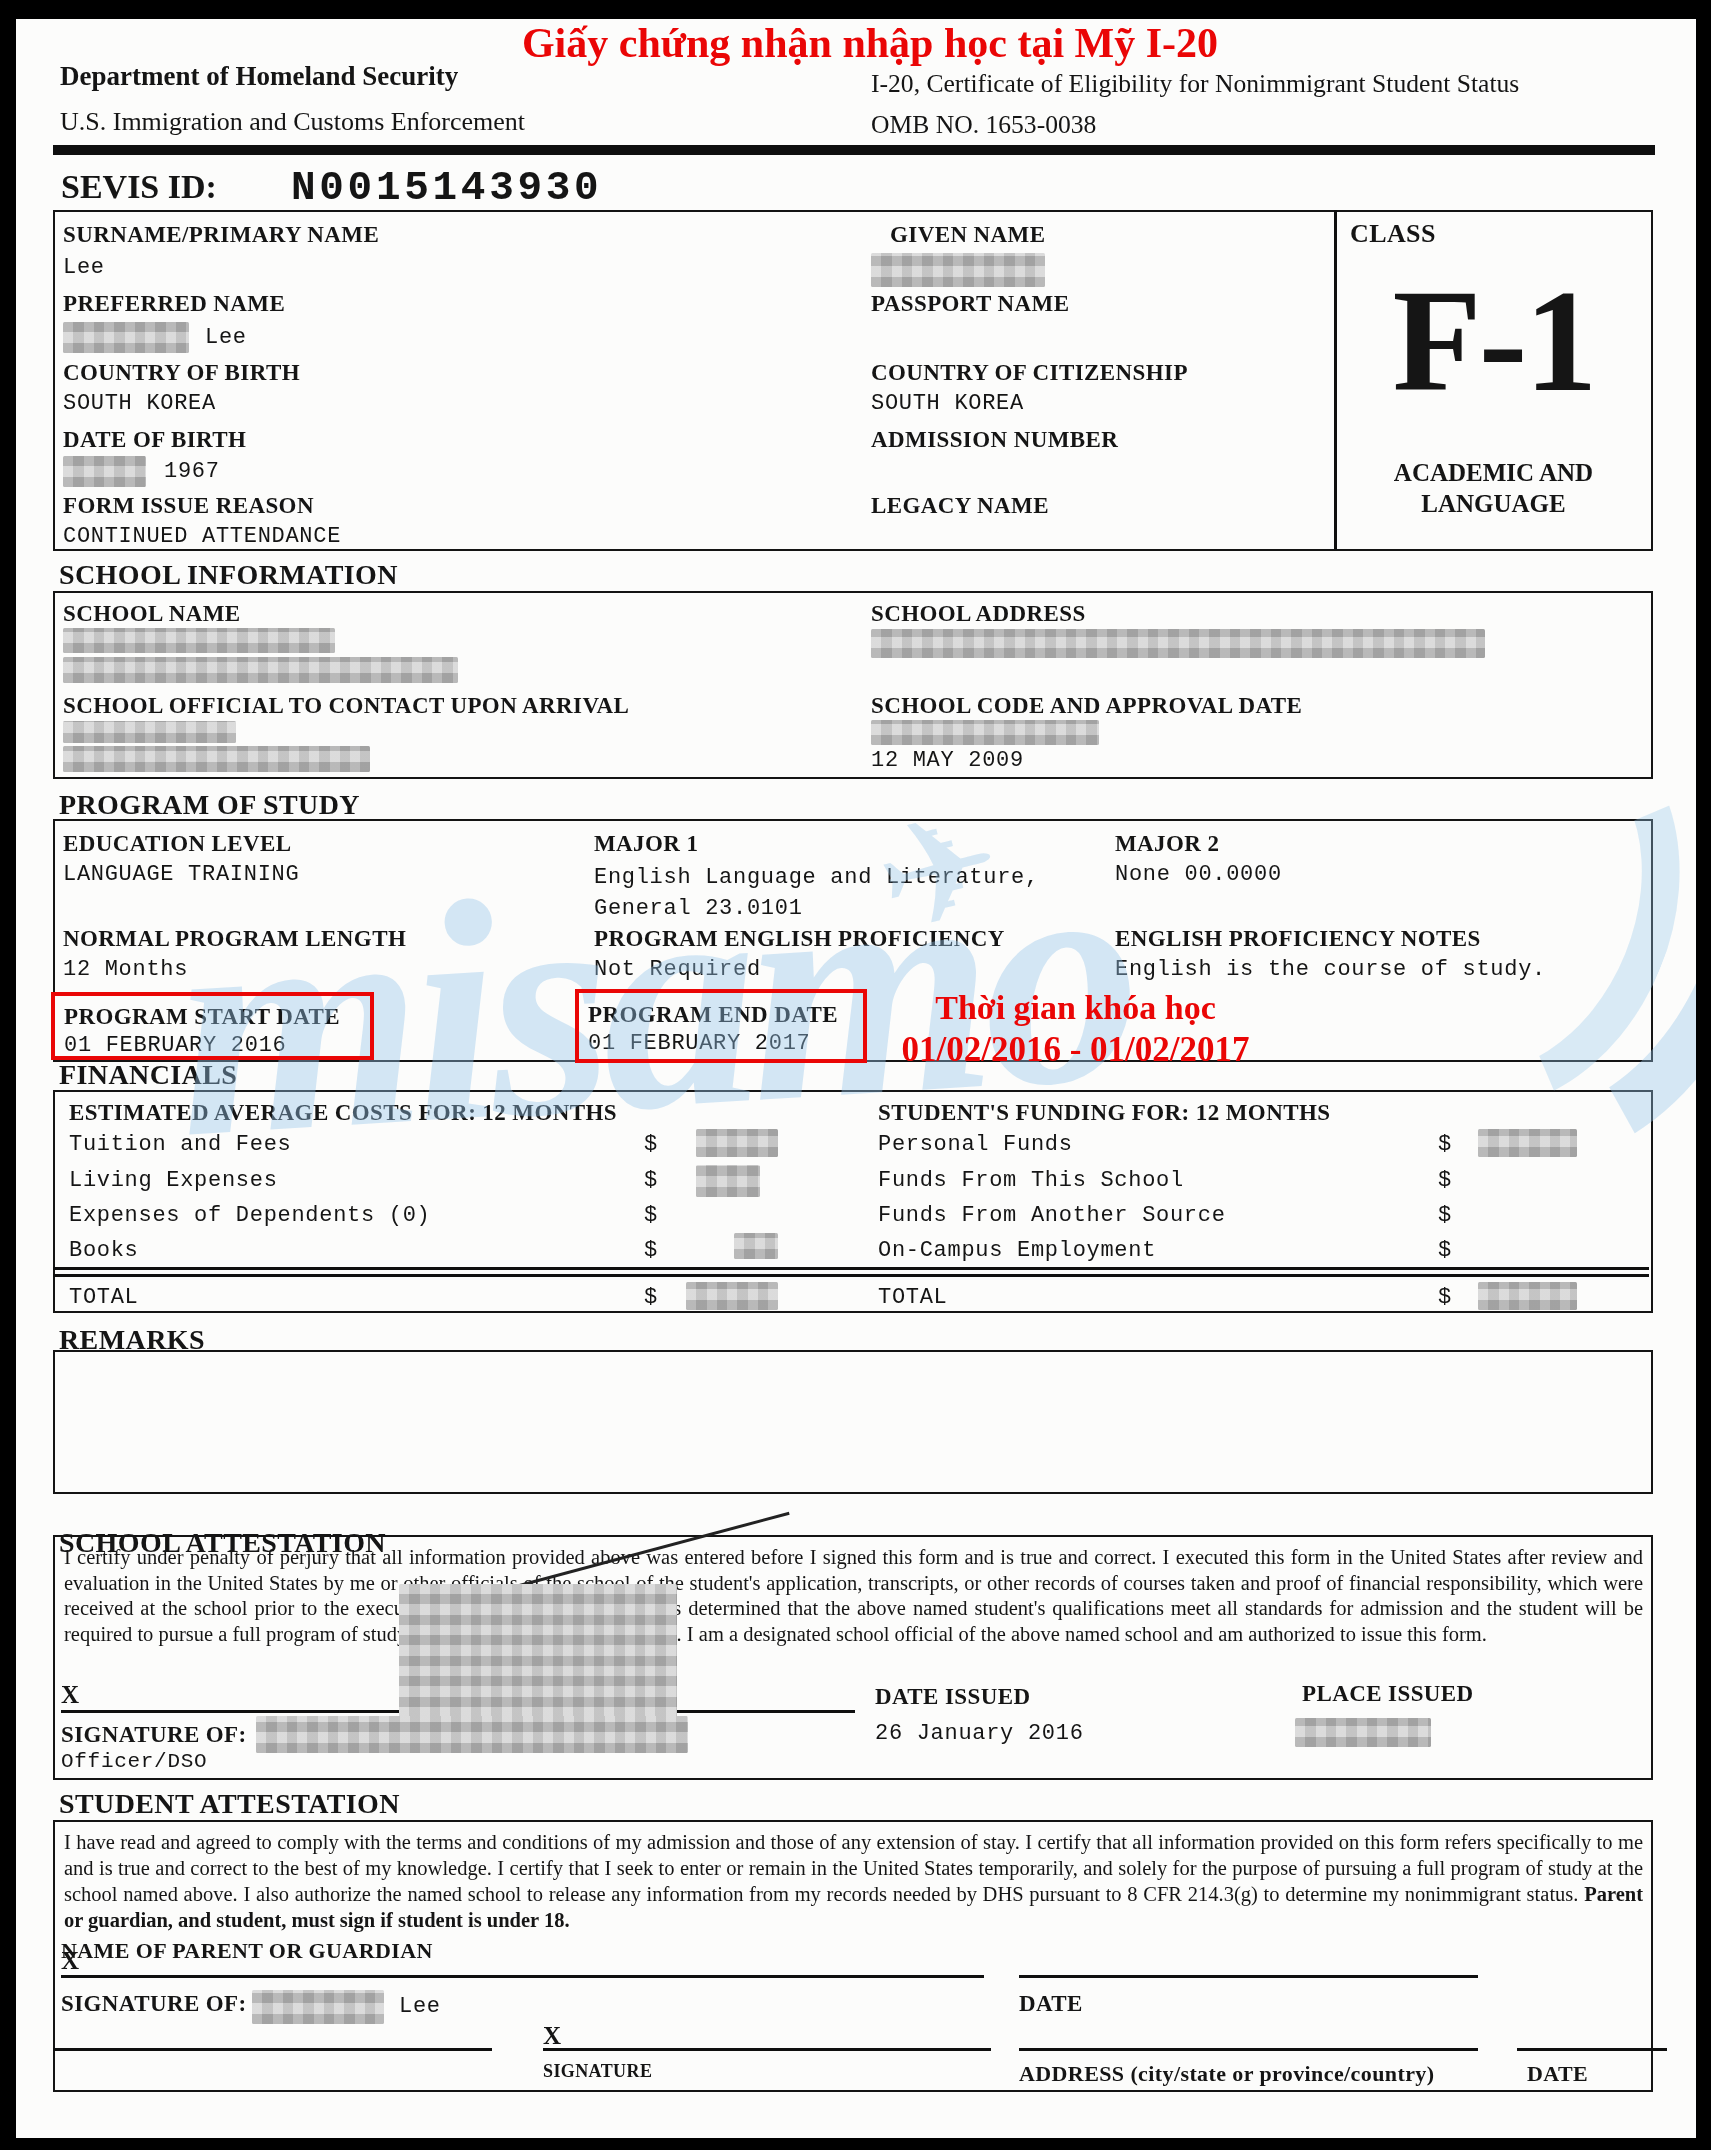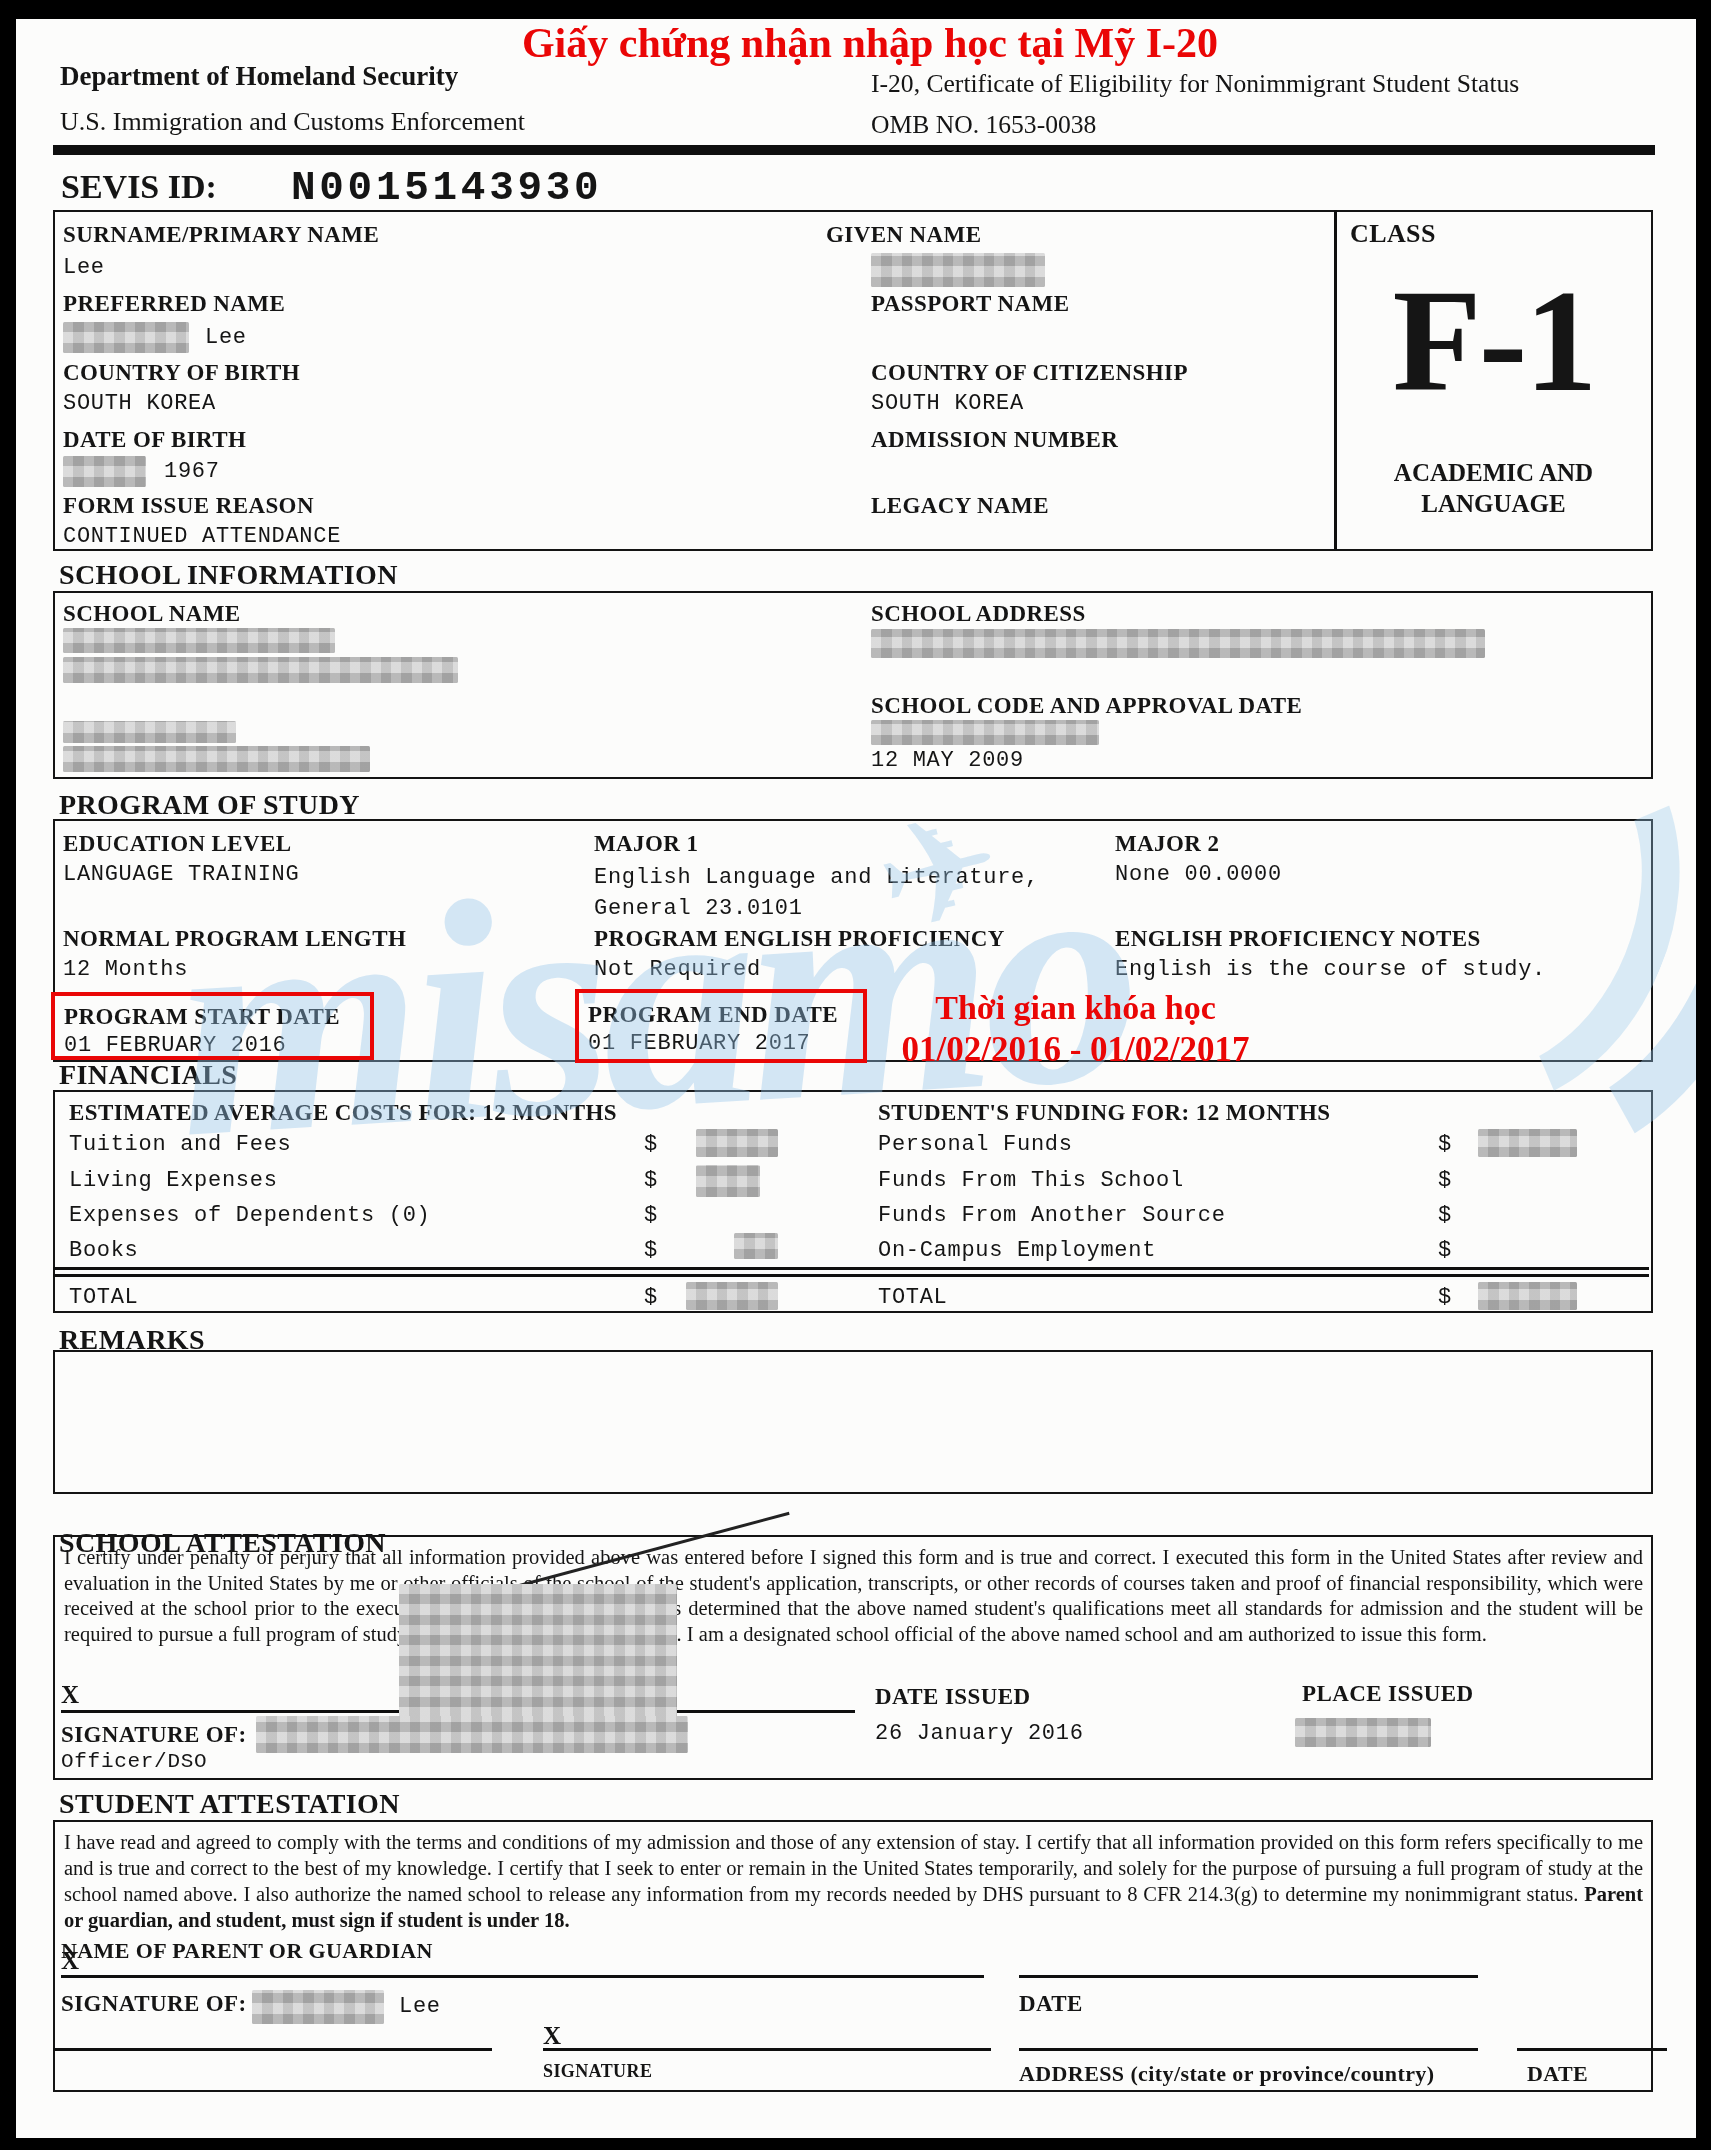--- a/index.html
+++ b/index.html
@@ -50,38 +50,39 @@
   <div class="px" style="left:63px;top:322px;width:126px;height:31px;"></div>
   <div class="val" style="left:205px;top:325px;">Lee</div>
   <div class="lbl" style="left:63px;top:360px;">COUNTRY OF BIRTH</div>
   <div class="val" style="left:63px;top:391px;">SOUTH KOREA</div>
   <div class="lbl" style="left:63px;top:427px;">DATE OF BIRTH</div>
   <div class="px" style="left:63px;top:456px;width:83px;height:31px;"></div>
   <div class="val" style="left:164px;top:459px;">1967</div>
   <div class="lbl" style="left:63px;top:493px;">FORM ISSUE REASON</div>
   <div class="val" style="left:63px;top:524px;">CONTINUED ATTENDANCE</div>
 
-  <div class="lbl" style="left:826px;top:222px;">GIVEN NAME</div>
+  <div class="lbl" style="left:890px;top:222px;">GIVEN NAME</div>
   <div class="px" style="left:871px;top:253px;width:174px;height:34px;"></div>
   <div class="lbl" style="left:871px;top:291px;">PASSPORT NAME</div>
   <div class="lbl" style="left:871px;top:360px;">COUNTRY OF CITIZENSHIP</div>
   <div class="val" style="left:871px;top:391px;">SOUTH KOREA</div>
   <div class="lbl" style="left:871px;top:427px;">ADMISSION NUMBER</div>
   <div class="lbl" style="left:871px;top:493px;">LEGACY NAME</div>
 
   <div class="lbl" style="left:1350px;top:219px;font-size:26px;">CLASS</div>
   <div class="abs" style="left:1334px;top:257px;width:319px;text-align:center;font:bold 146px 'Liberation Serif',serif;letter-spacing:-2.9px;z-index:2;">F-1</div>
   <div class="abs" style="left:1334px;top:459px;width:319px;text-align:center;font:bold 25px 'Liberation Serif',serif;z-index:2;">ACADEMIC AND</div>
   <div class="abs" style="left:1334px;top:490px;width:319px;text-align:center;font:bold 25px 'Liberation Serif',serif;z-index:2;">LANGUAGE</div>
 
   <div class="h" style="left:59px;top:559px;">SCHOOL INFORMATION</div>
   <div class="box" style="left:53px;top:591px;width:1596px;height:184px;"></div>
   <div class="lbl" style="left:63px;top:601px;">SCHOOL NAME</div>
   <div class="px" style="left:63px;top:628px;width:272px;height:25px;"></div>
   <div class="px" style="left:63px;top:657px;width:395px;height:26px;"></div>
+  <div class="lbl" style="left:63px;top:693px;">SCHOOL OFFICIAL TO CONTACT UPON ARRIVAL</div>
   <div class="px" style="left:63px;top:721px;width:173px;height:22px;"></div>
   <div class="px" style="left:63px;top:746px;width:307px;height:26px;"></div>
   <div class="lbl" style="left:871px;top:601px;">SCHOOL ADDRESS</div>
   <div class="px" style="left:871px;top:629px;width:614px;height:29px;"></div>
   <div class="lbl" style="left:871px;top:693px;">SCHOOL CODE AND APPROVAL DATE</div>
   <div class="px" style="left:871px;top:720px;width:228px;height:25px;"></div>
   <div class="val" style="left:871px;top:748px;">12 MAY 2009</div>
 
   <div class="h" style="left:59px;top:789px;">PROGRAM OF STUDY</div>
   <div class="box" style="left:53px;top:819px;width:1596px;height:239px;"></div>

